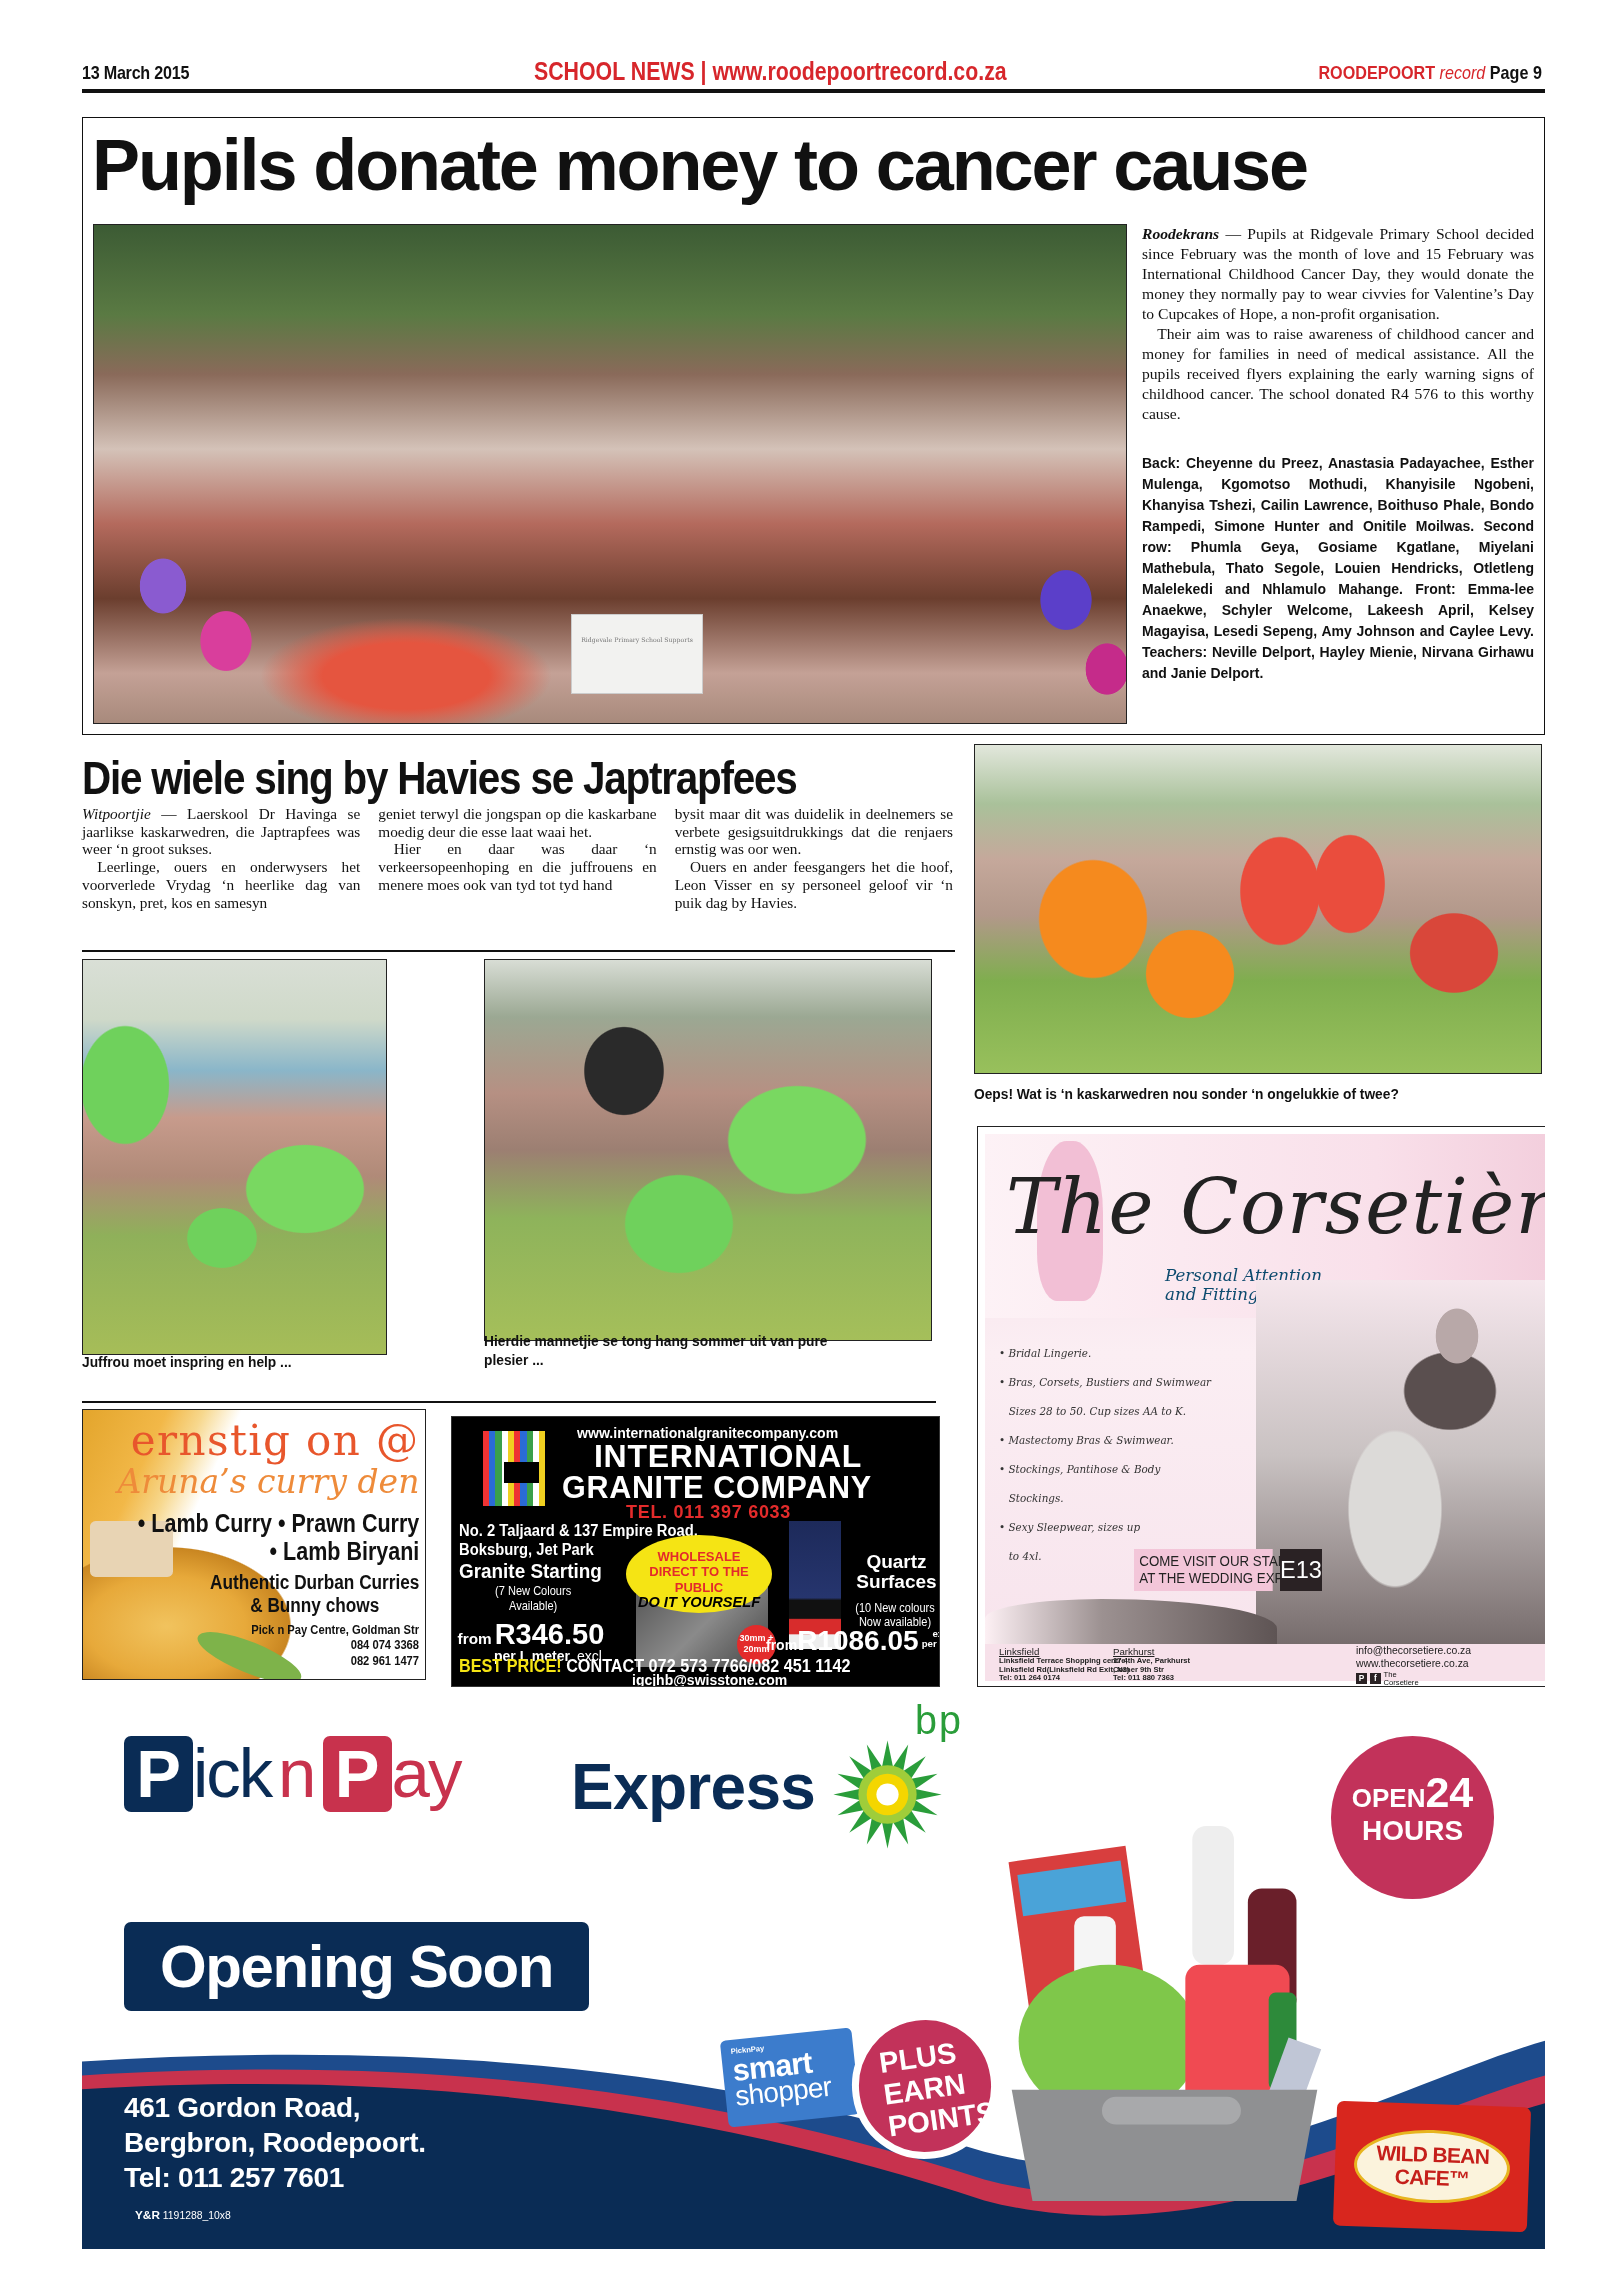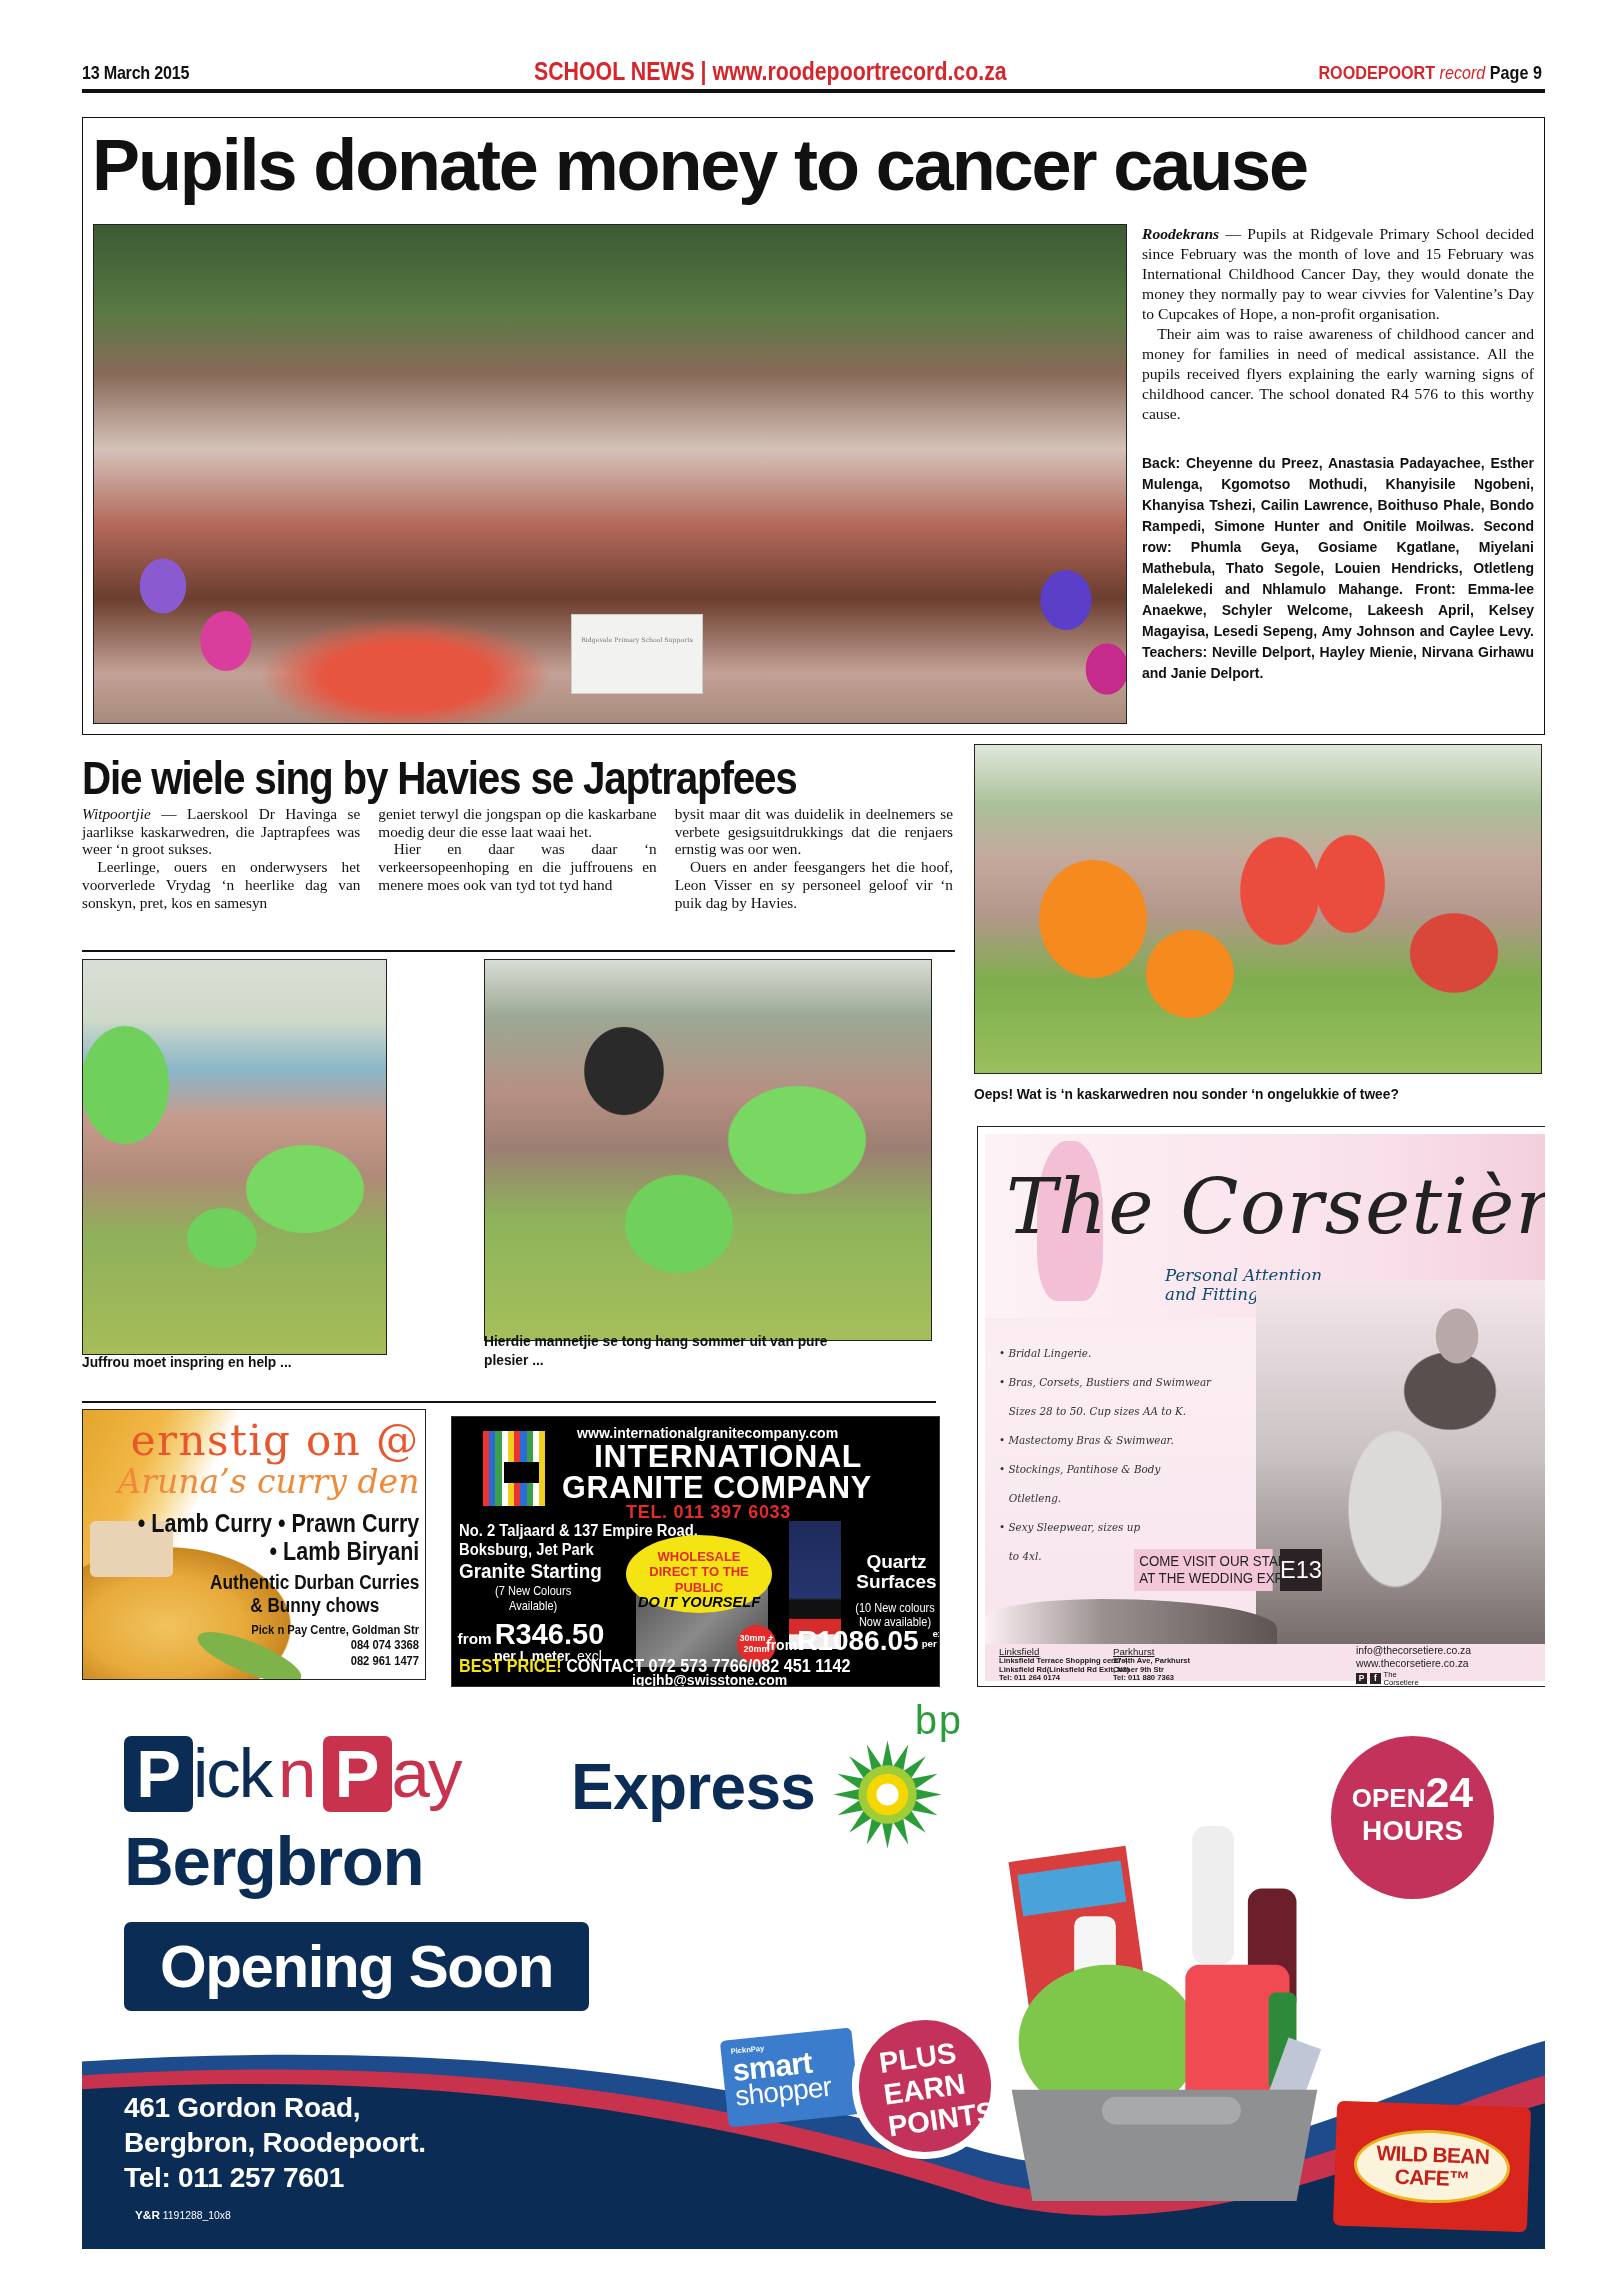--- a/index.html
+++ b/index.html
@@ -299,21 +299,21 @@
     <div>Personal Attention</div>
     <div>and Fittings</div>
   </div>
   <div class="corset-models"></div>
   <ul class="corset-list">
     <li class="b">Bridal Lingerie.</li>
     <li class="b">Bras, Corsets, Bustiers and Swimwear</li>
     <li class="cont">Sizes 28 to 50. Cup sizes AA to K.</li>
     <li class="b">Mastectomy Bras &amp; Swimwear.</li>
     <li class="b">Stockings, Pantihose &amp; Body</li>
-    <li class="cont">Otletleng.</li>
+    <li class="cont">Stockings.</li>
     <li class="b">Sexy Sleepwear, sizes up</li>
     <li class="cont">to 4xl.</li>
   </ul>
   <div class="corset-legs"></div>
   <div class="corset-stand">
     <div>COME VISIT OUR STAND</div>
     <div>AT THE WEDDING EXPO</div>
   </div>
   <div class="corset-e13">E13</div>
   <div class="corset-foot"></div>
@@ -371,21 +371,20 @@
       <polygon points="0,-78 10,-30 -10,-30" transform="rotate(247.5)"></polygon>
       <polygon points="0,-78 10,-30 -10,-30" transform="rotate(270)"></polygon>
       <polygon points="0,-78 10,-30 -10,-30" transform="rotate(292.5)"></polygon>
       <polygon points="0,-78 10,-30 -10,-30" transform="rotate(315)"></polygon>
       <polygon points="0,-78 10,-30 -10,-30" transform="rotate(337.5)"></polygon>
     </g>
     <circle r="42" fill="#9fcd3a"></circle>
     <circle r="30" fill="#f4d600"></circle>
     <circle r="16" fill="#fff"></circle>
   </svg>
-  <div class="pnp-bergbron">Bergbron</div>
   <div class="pnp-soon">Opening Soon</div>
   <div class="open24">
     <span class="o">OPEN</span><span class="n">24</span>
     <span class="h">HOURS</span>
   </div>
   <svg class="basket" viewBox="0 0 560 560">
     <rect x="70" y="60" width="170" height="230" fill="#d83e3e" transform="rotate(-8 150 170)"></rect>
     <rect x="80" y="80" width="150" height="60" fill="#4aa3d8" transform="rotate(-8 150 170)"></rect>
     <rect x="320" y="20" width="60" height="200" fill="#eee" rx="20"></rect>
     <rect x="400" y="110" width="70" height="180" fill="#6a1f2a" rx="20"></rect>

